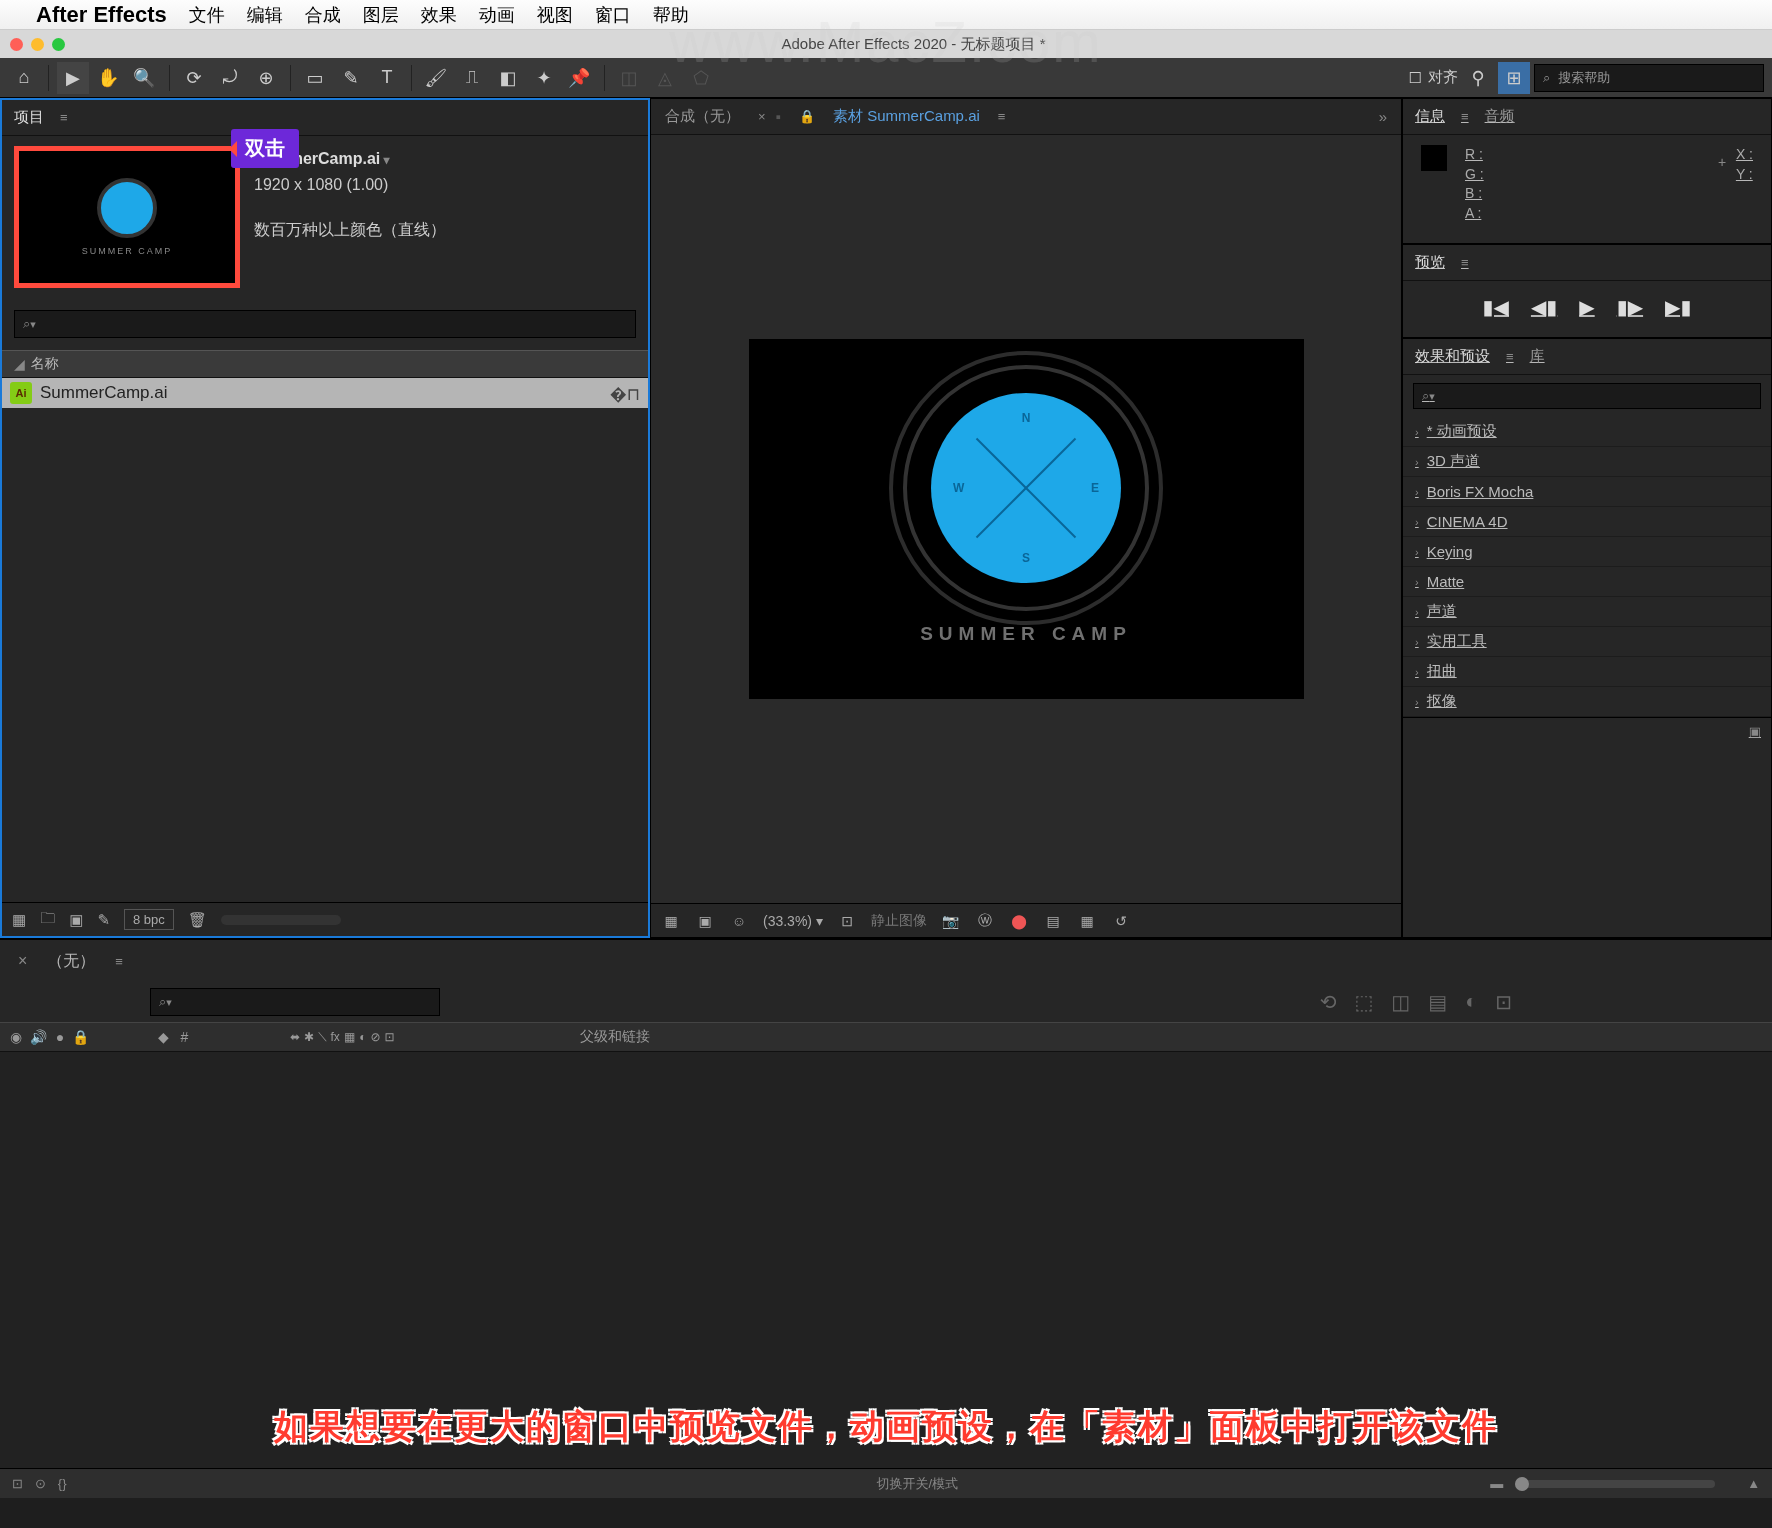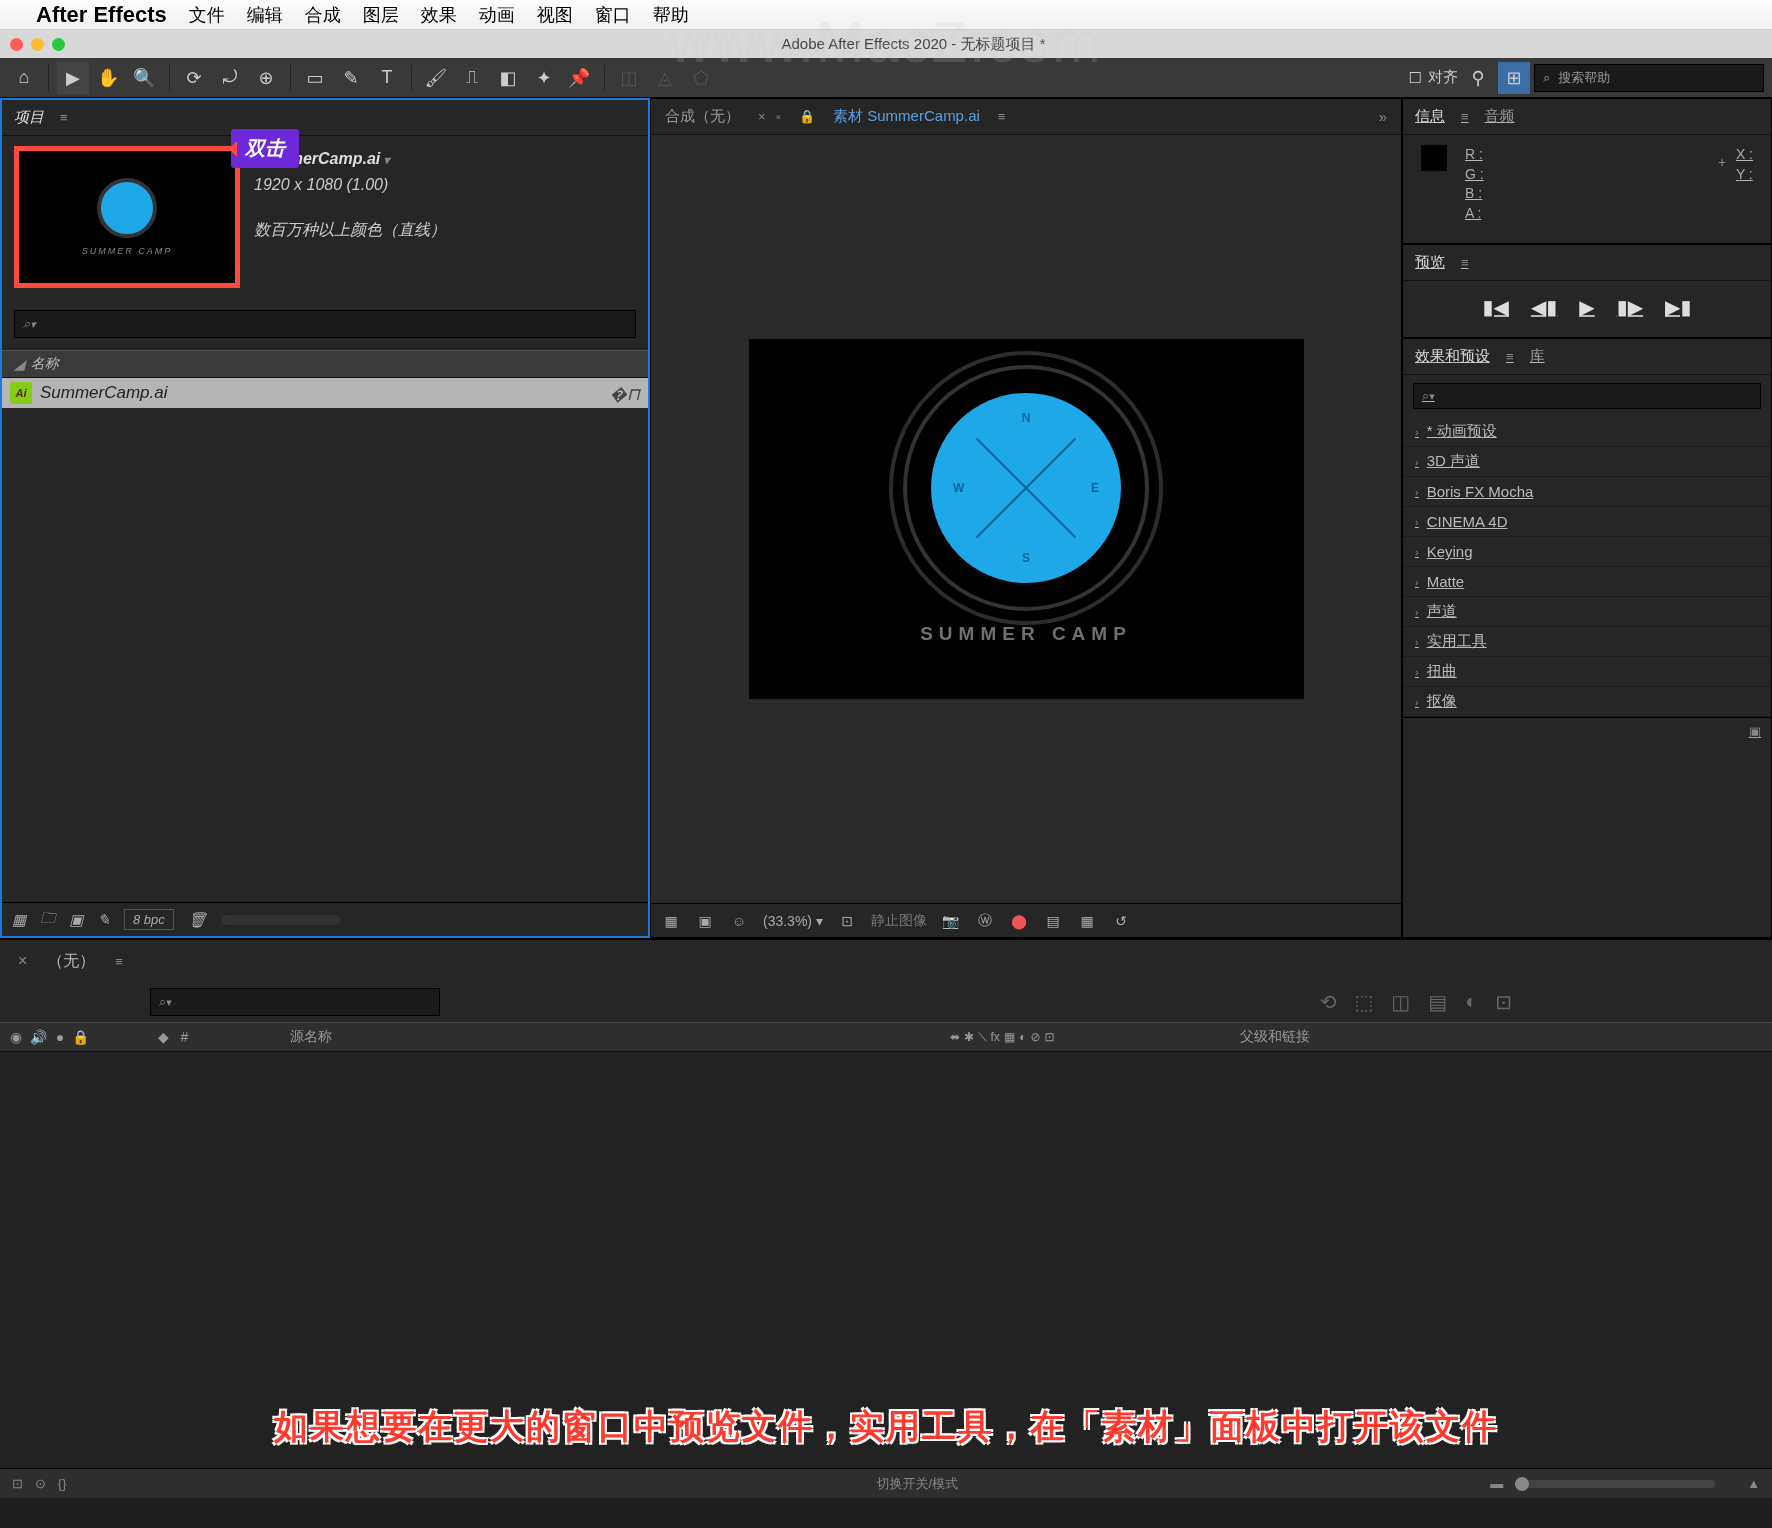--- a/index.html
+++ b/index.html
@@ -29,21 +29,21 @@
 
 
 .main { display:flex; height:840px; }
 .panel { background:#262626; border:1px solid #000; display:flex; flex-direction:column; }
 .panel-header { height:36px; display:flex; align-items:center; padding:0 12px; gap:16px; font-size:15px; border-bottom:1px solid #111;}
 .panel-header .tab { color:#999; }
 .panel-header .tab.active { color:#ddd; }
 .hamburger { font-size:13px; color:#888; }
 
 
-.project-panel { width:650px; border:2px solid #1a7ad9;font-style:italic; }
+.project-panel { width:650px; border:2px solid #1a7ad9; }
 .project-top { display:flex; padding:10px 12px; gap:14px; position:relative;}
 .thumb { width:226px; height:142px; background:#000; border:5px solid #ff4a3d; position:relative; display:flex; align-items:center; justify-content:center; flex-direction:column;}
 .callout { position:absolute; top:-22px; right:-64px; background:#6d28d9; color:#fff; padding:6px 14px; font-size:20px; font-weight:bold; border-radius:3px;}
 .callout::after{content:"";position:absolute;left:-10px;top:50%;transform:translateY(-50%);border:8px solid transparent;border-right-color:#ff4a3d;}
 .compass{width:60px;height:60px;border-radius:50%;background:#1ea8e8;border:4px solid #333;}
 .thumb-label{color:#888;font-size:9px;letter-spacing:2px;margin-top:8px;}
 .proj-meta{color:#ccc;font-size:16px;line-height:1.6;}
 .proj-meta .fname{font-weight:bold;color:#ddd;}
 .proj-meta .fname::after{content:" ▾";color:#888;font-size:12px;}
 .proj-search{margin:12px;border:1px solid #000;background:#1a1a1a;height:28px;display:flex;align-items:center;padding:0 8px;color:#888;}
@@ -378,21 +378,20 @@
     <div class="c1">
       <span>◉</span>
       <span>🔊</span>
       <span>●</span>
       <span>🔒</span>
     </div>
     <div class="c2">
       <span>◆</span>&nbsp;&nbsp;
       <span>#</span>
     </div>
-    <div class="c3">源名称</div>
     <div class="sw">
       <span>⬌</span>
         <span>✱</span>
         <span>⟍</span>
         <span>fx</span>
         <span>▦</span>
         <span>◐</span>
         <span>⊘</span>
         <span>⊡</span>
     </div>
@@ -404,13 +403,13 @@
     <span>⊙</span>
     <span>{}</span>
     <span class="mode">切换开关/模式</span>
     <span>▬</span>
     <div class="zoom-slider"></div>
     <span>▲</span>
   </div>
 </div>
 
 <div class="watermark">www.MacZ.com</div>
-<div class="annot">如果想要在更大的窗口中预览文件，实用工具，在「素材」面板中打开该文件</div>
+<div class="annot">如果想要在更大的窗口中预览文件，动画预设，在「素材」面板中打开该文件</div>
 
 </body></html>

